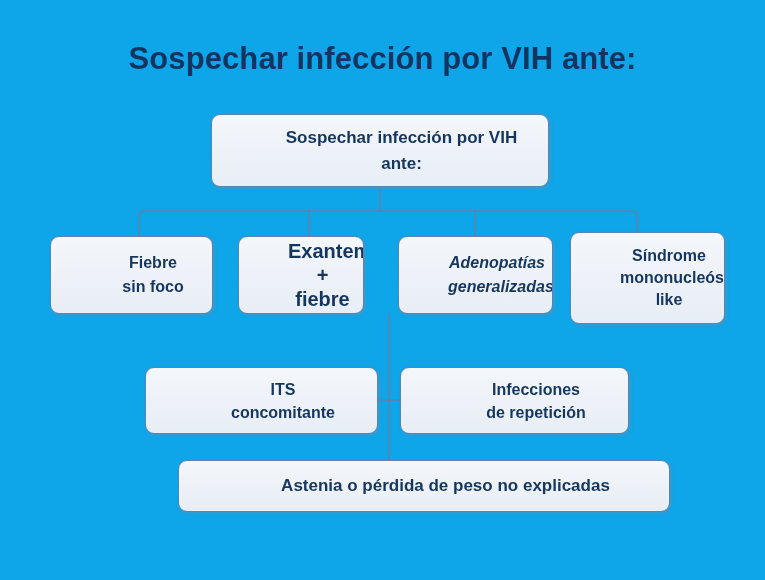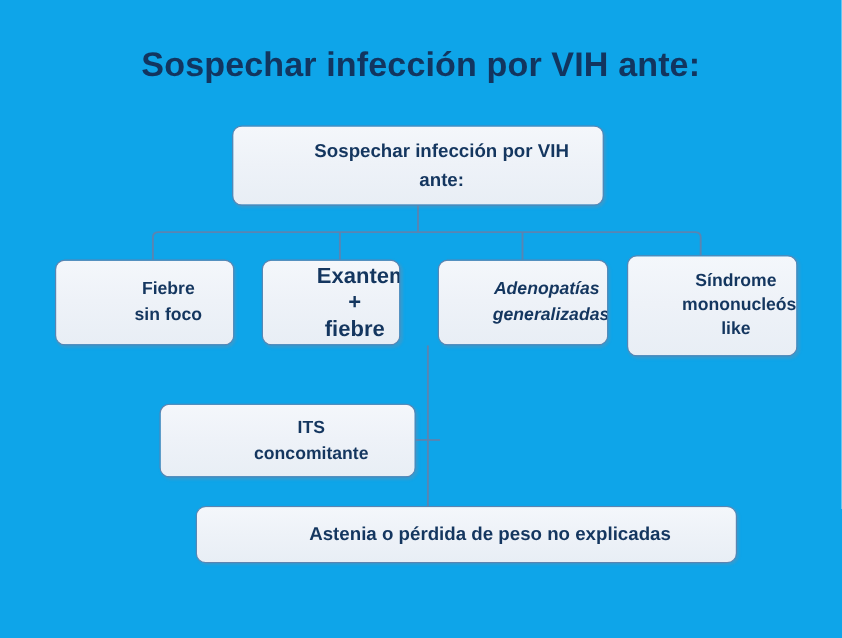--- a/index.html
+++ b/index.html
@@ -204,18 +204,22 @@
     <span class="node-label">Síndrome
 mononucleósido-
 like</span>
   </div>
 
   <div class="node" id="node-its">
     <span class="node-label">ITS
 concomitante</span>
   </div>
 
+  <div class="node" id="node-infecciones">
+    <span class="node-label">Infecciones
+de repetición</span>
+  </div>
 
   <div class="node" id="node-astenia">
     <span class="node-label">Astenia o pérdida de peso no explicadas</span>
   </div>
 
 </div>
 
 </body></html>

